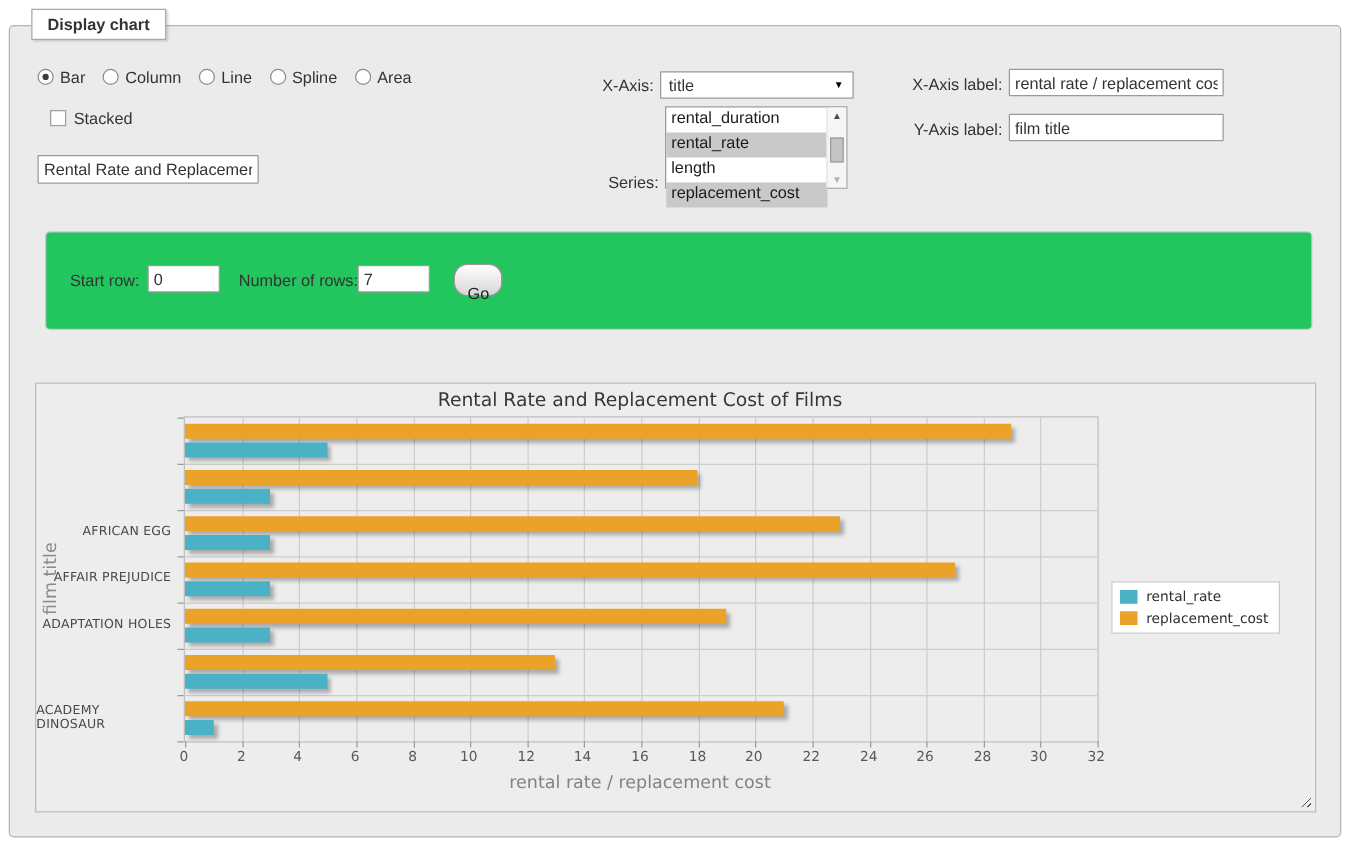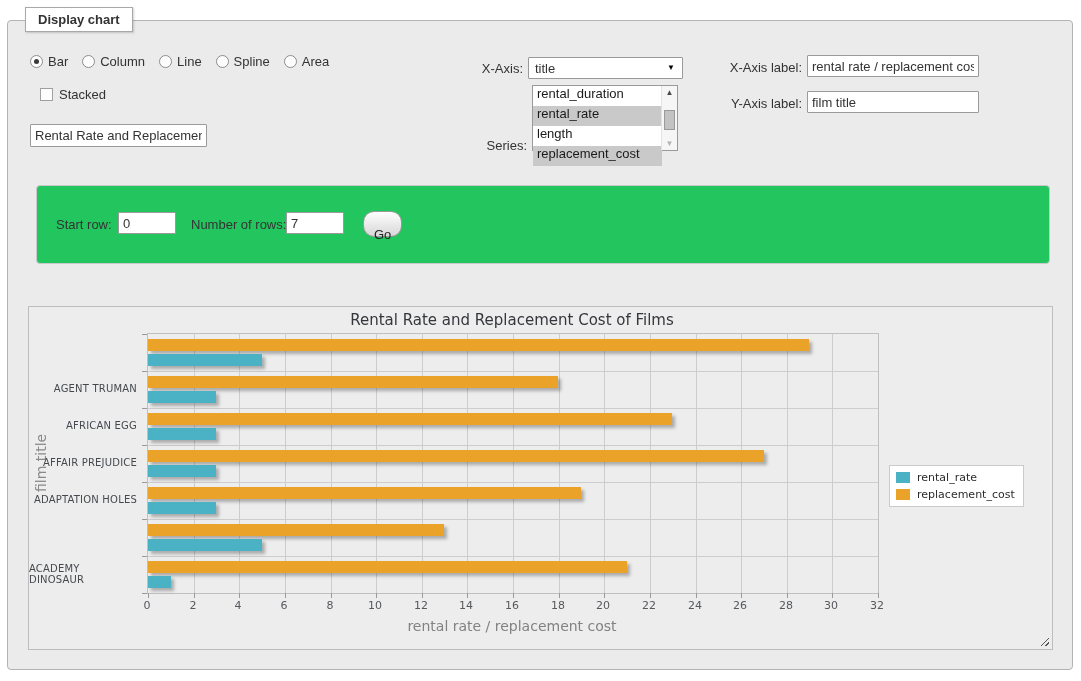--- a/index.html
+++ b/index.html
@@ -169,21 +169,20 @@
     <input class="txt-input" id="start-row-input" value="0" style="">
     <span class="form-label" id="num-rows-label">Number of rows:</span>
     <input class="txt-input" id="num-rows-input" value="7" style="">
     <button id="go-button">Go</button>
   </div>
 
   <div class="abs" id="chart-box">
     <div class="abs" id="chart-title">Rental Rate and Replacement Cost of Films</div>
     <div class="abs" id="y-axis-title">film title</div>
     <div class="abs" id="y-cats">
-        <div class="cat-label" style="top: 37px;">AGENT TRUMAN</div>
         <div class="cat-label" style="top: 74px;">AFRICAN EGG</div>
         <div class="cat-label" style="top: 111px;">AFFAIR PREJUDICE</div>
         <div class="cat-label" style="top: 148px;">ADAPTATION HOLES</div>
         <div class="cat-label" style="top: 222px;">ACADEMY DINOSAUR</div>
       </div>
     <div class="abs" id="plot">
         <div class="vgrid" style="left: 46px;"></div>
         <div class="vgrid" style="left: 91px;"></div>
         <div class="vgrid" style="left: 137px;"></div>
         <div class="vgrid" style="left: 183px;"></div>

